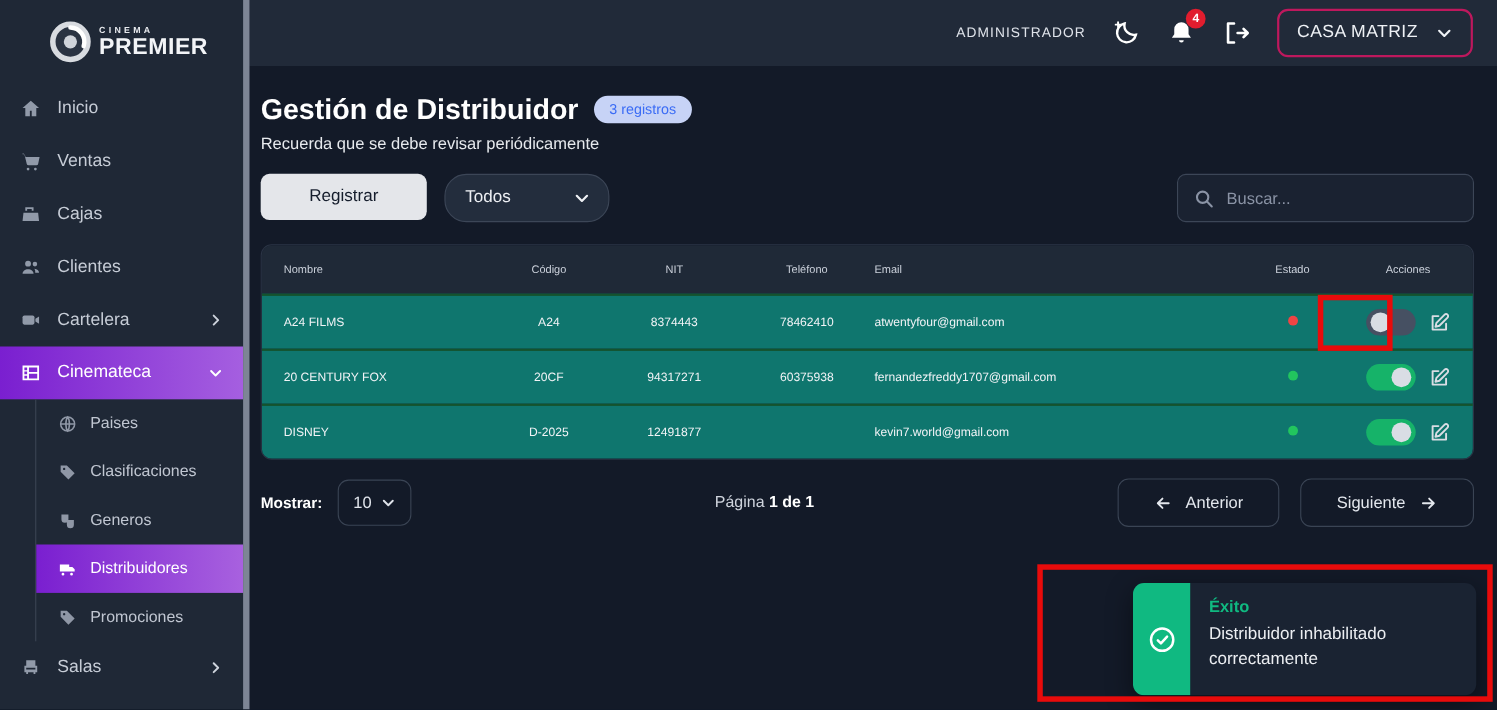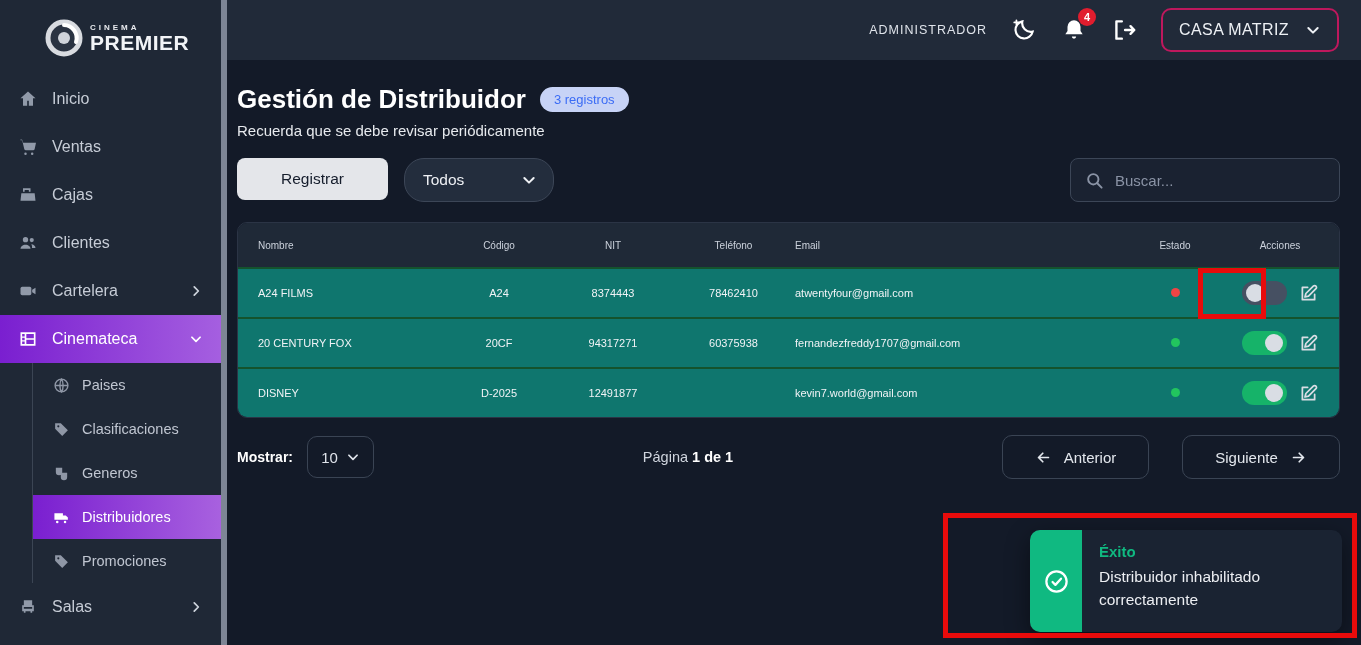--- a/index.html
+++ b/index.html
@@ -62,21 +62,21 @@
   .toggle-on .knob { right:4px; }
   .edit-btn { background:none; border:none; color:#d9dde4; cursor:pointer; display:flex; padding:0; }
   
   .pagination { margin-top:17px; display:flex; align-items:center; }
   .show-label { font-size:14px; font-weight:700; color:#fff; }
   .dd-size { margin-left:14px; width:67px; height:42px; border:1px solid #3a4454; border-radius:10px; color:#dfe3ea; font-size:15px; display:flex; align-items:center; justify-content:center; gap:8px; cursor:pointer; }
   .page-center { flex:1; text-align:center; font-size:14.5px; color:#cfd4dd; }
   .page-center b { color:#fff; }
   .pg-btn { height:44px; border:1px solid #3a4454; border-radius:10px; background:transparent; color:#e3e7ed; font-size:15px; display:flex; align-items:center; justify-content:center; gap:12px; cursor:pointer; font-family:inherit; }
   .pg-prev { width:147px; }
-  .pg-next { width:158px; margin-left:33px; }
+  .pg-next { width:158px; margin-left:19px; }
   
   .toast { position:absolute; right:19px; bottom:13px; width:312px; height:102px; background:#1a2332; border-radius:10px; display:flex; overflow:hidden; box-shadow:0 8px 24px rgba(0,0,0,.45); }
   .toast-accent { width:52px; background:#10b981; display:flex; align-items:center; justify-content:center; flex-shrink:0; }
   .toast-body { flex:1; padding:13px 10px 0 17px; }
   .toast-title { color:#10b981; font-size:15px; font-weight:700; }
   .toast-msg { margin-top:5px; color:#eceef2; font-size:15.5px; line-height:1.5; width:235px; }
   .toast-close { background:none; border:none; color:#e8eaee; cursor:pointer; align-self:center; margin-right:16px; display:flex; padding:4px; }
   
   .annot { position:absolute; border:5px solid #e80b0b; pointer-events:none; z-index:50; }
   .annot-toggle { left:1198px; top:268px; width:68px; height:51px; }

